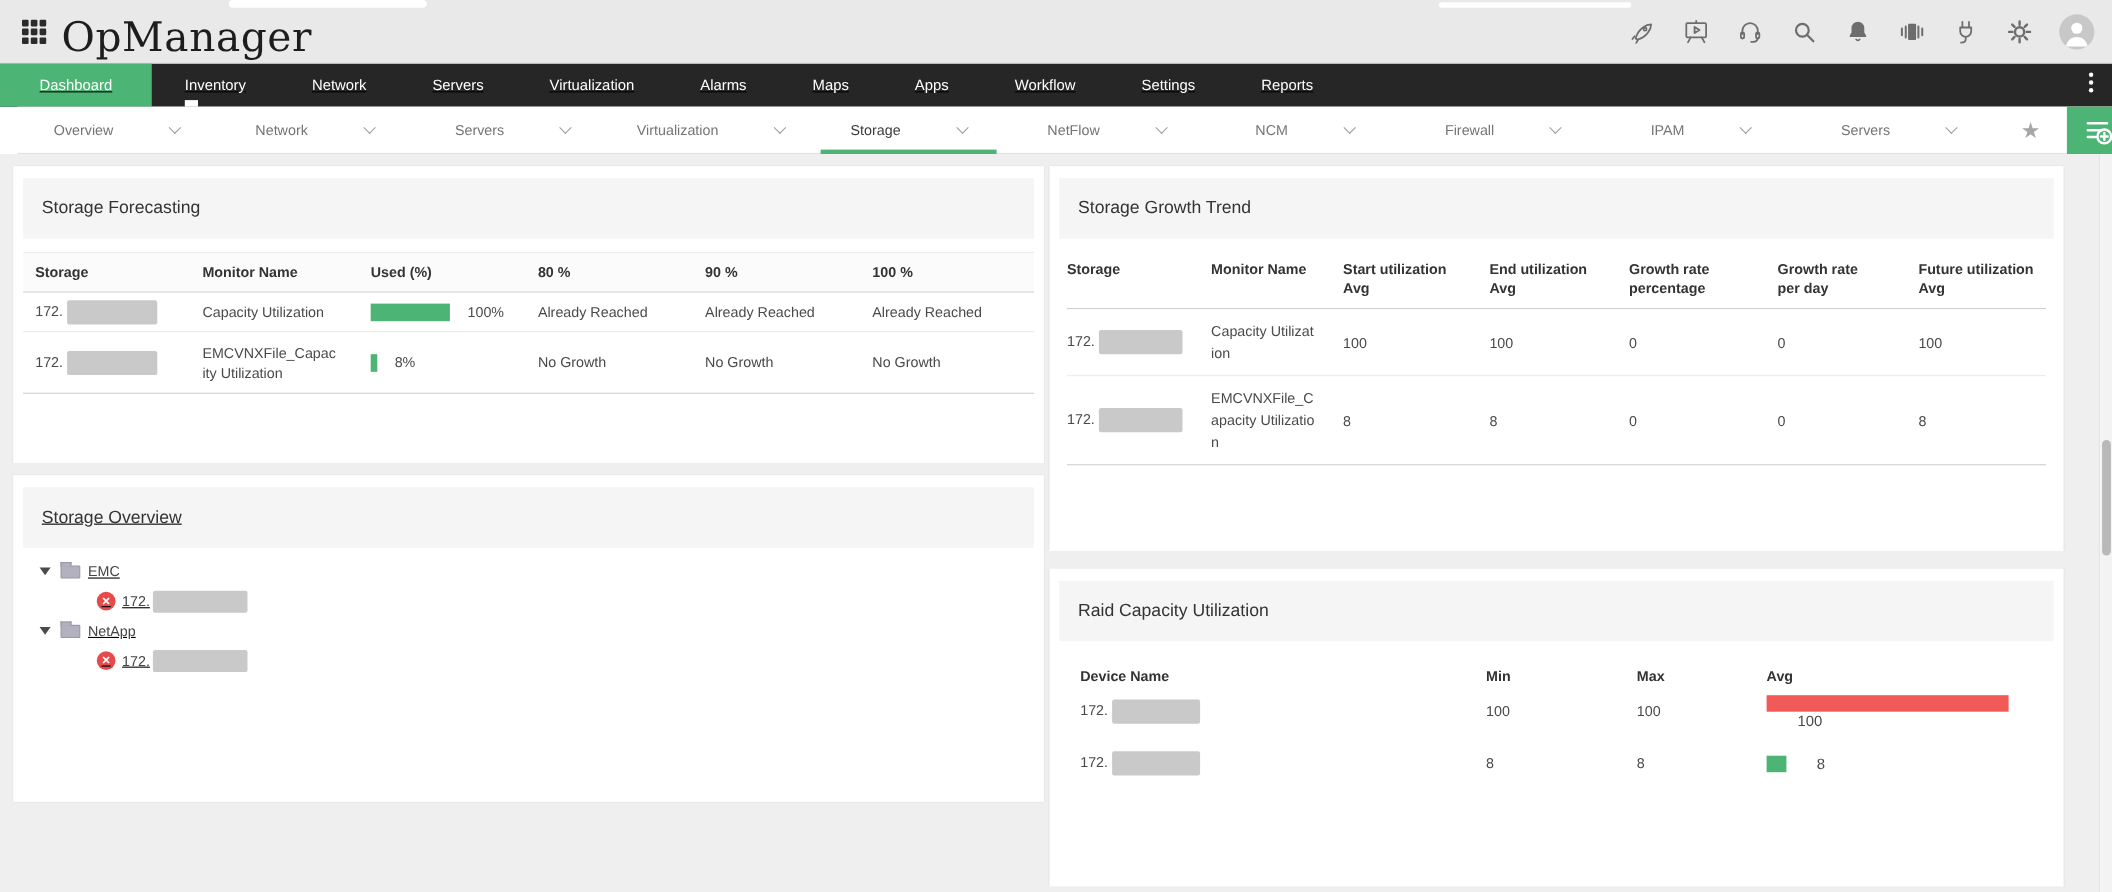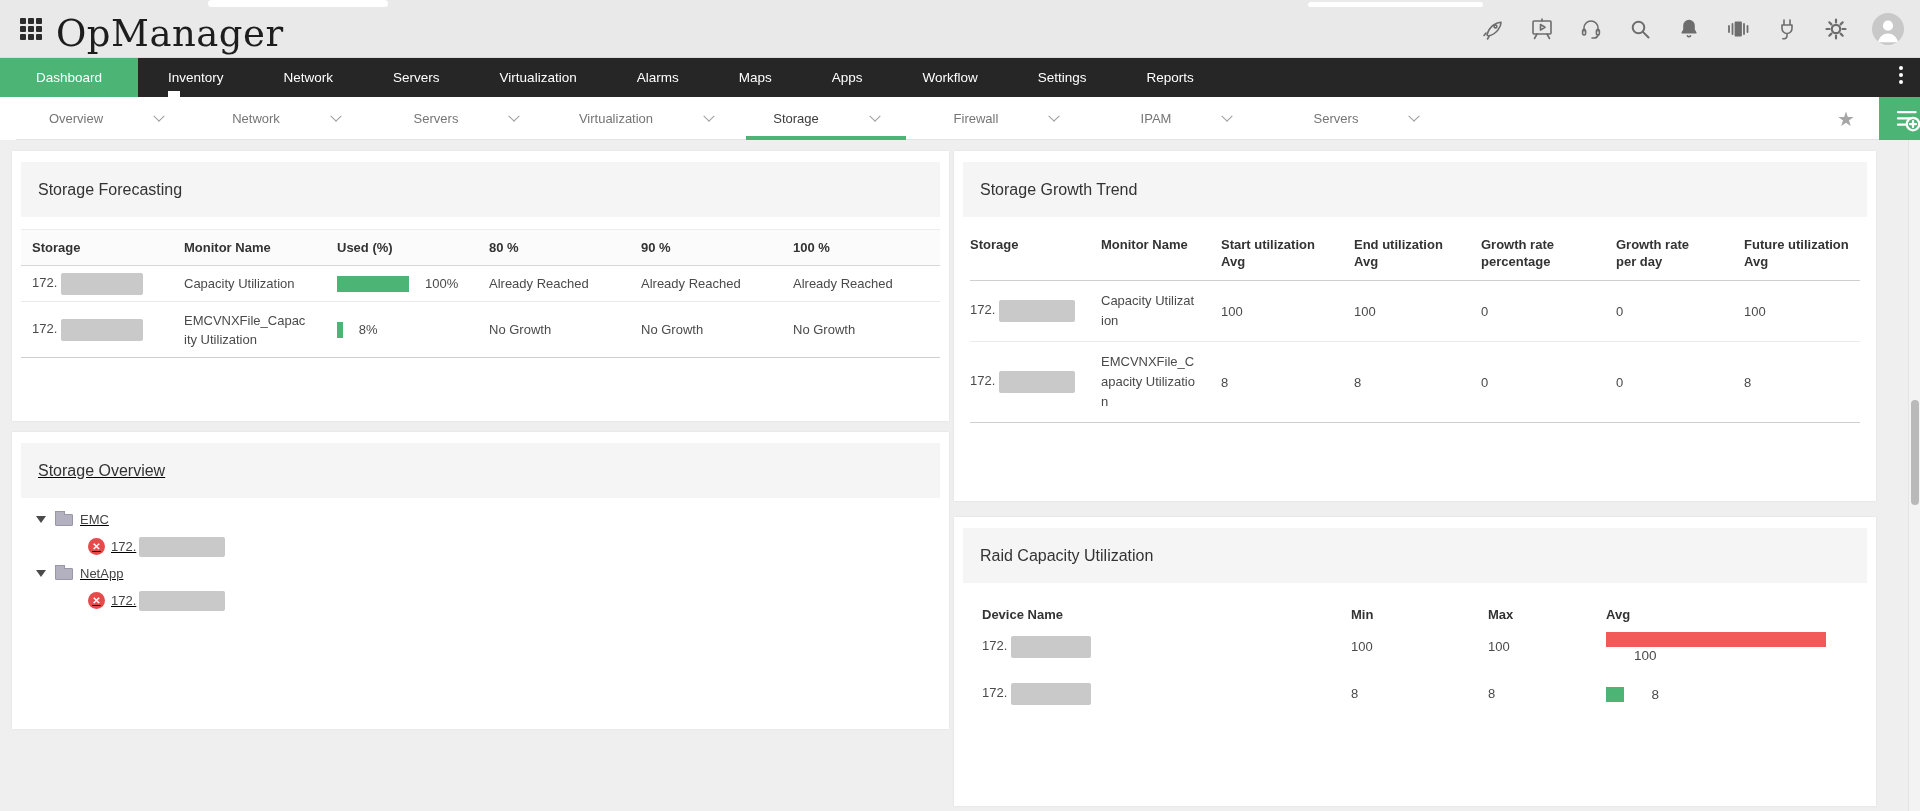--- a/index.html
+++ b/index.html
@@ -18,21 +18,21 @@
   .top-icons { position:absolute; right:16px; top:0; height:58px; display:flex;
     align-items:center; gap:23px; }
   .tico { width:26px; height:26px; display:flex; align-items:center; justify-content:center; cursor:pointer; }
   .tico svg { stroke:#6d6d6d; fill:none; stroke-width:1.6; stroke-linecap:round; stroke-linejoin:round; }
   .avatar { width:32px; height:32px; border-radius:50%; background:#c8c8c8; overflow:hidden;
     display:flex; align-items:center; justify-content:center; }
   .artifact { position:absolute; background:#fff; border-radius:4px; }
 
   
   .navbar { position:absolute; left:0; top:58px; width:1920px; height:39px;
-    background:#262626; display:flex; align-items:stretch; }
+    background:#262626; display:flex; align-items:stretch;text-decoration:underline; }
   .nav-item { color:#fff; font-size:13.5px; display:flex; align-items:center;
     padding:0 30px; cursor:pointer; position:relative; }
   .nav-item.active { background:#4cb575; padding:0 36px; }
   .nav-notch { position:absolute; left:168px; top:33px; width:12px; height:6px; background:#fff; }
   .nav-dots { position:absolute; right:10px; top:8px; width:18px; height:24px;
     display:flex; flex-direction:column; align-items:center; gap:3px; cursor:pointer; }
   .nav-dots i { width:4px; height:4px; border-radius:50%; background:#fff; }
 
   
   .subnav { position:absolute; left:0; top:97px; width:1920px; height:43px; background:#fff;
@@ -220,20 +220,28 @@
     </div>
   <div class="sub-item">
       <span>Virtualization</span>
       <span class="chev"></span>
     </div>
   <div class="sub-item active">
       <span>Storage</span>
       <span class="chev"></span>
     </div>
   <div class="sub-item">
+      <span>NetFlow</span>
+      <span class="chev"></span>
+    </div>
+  <div class="sub-item">
+      <span>NCM</span>
+      <span class="chev"></span>
+    </div>
+  <div class="sub-item">
       <span>Firewall</span>
       <span class="chev"></span>
     </div>
   <div class="sub-item">
       <span>IPAM</span>
       <span class="chev"></span>
     </div>
   <div class="sub-item">
       <span>Servers</span>
       <span class="chev"></span>

